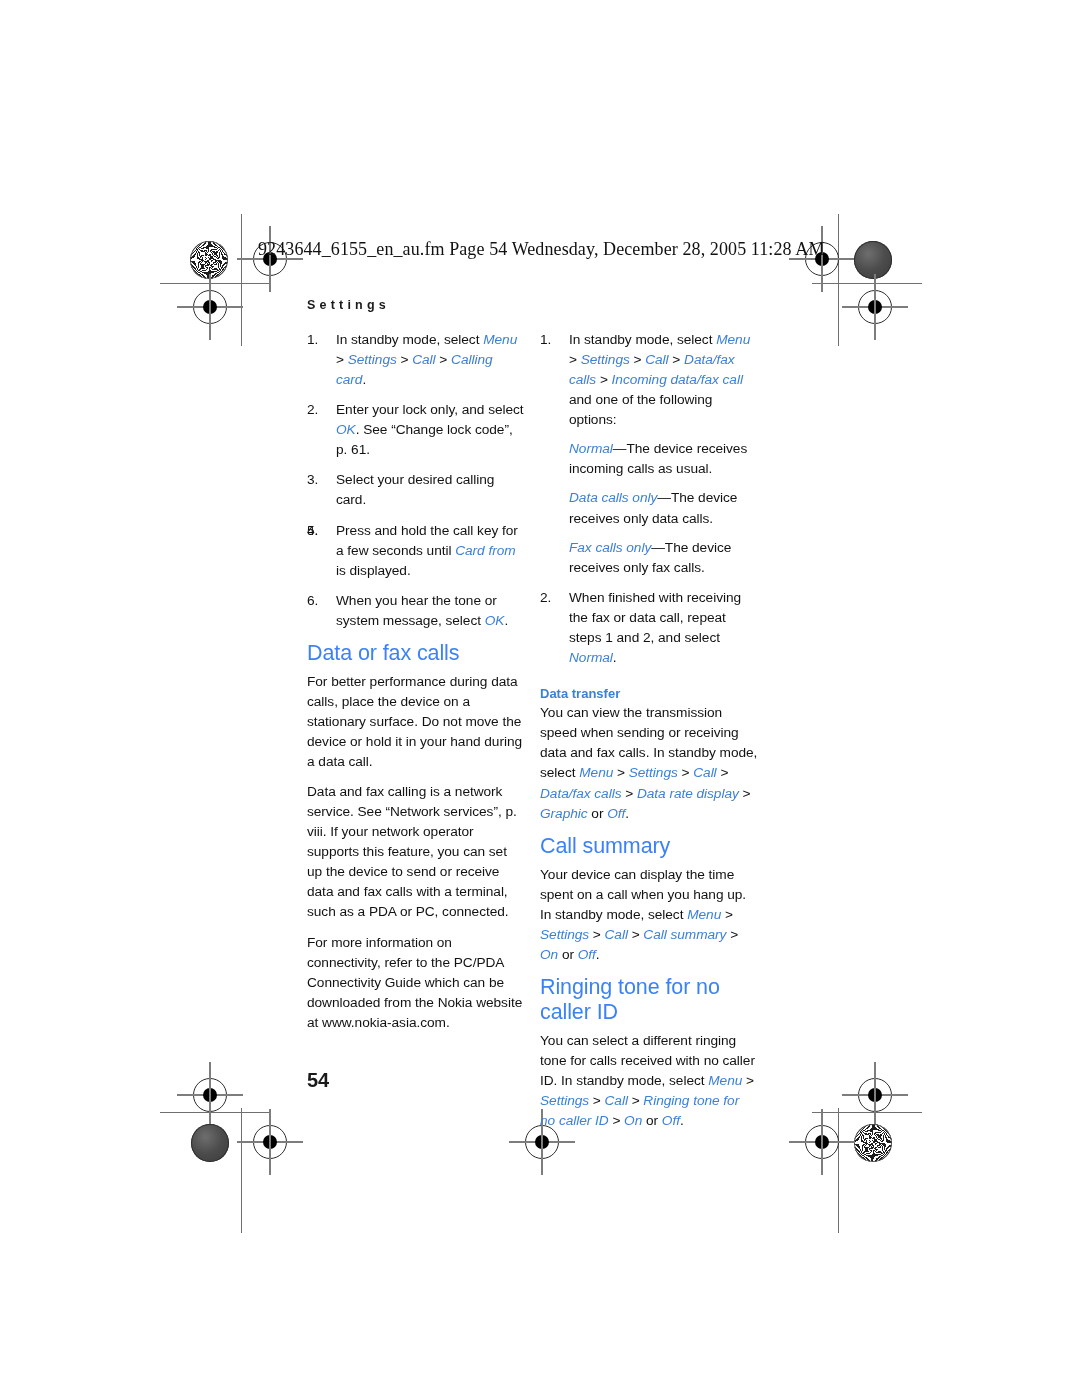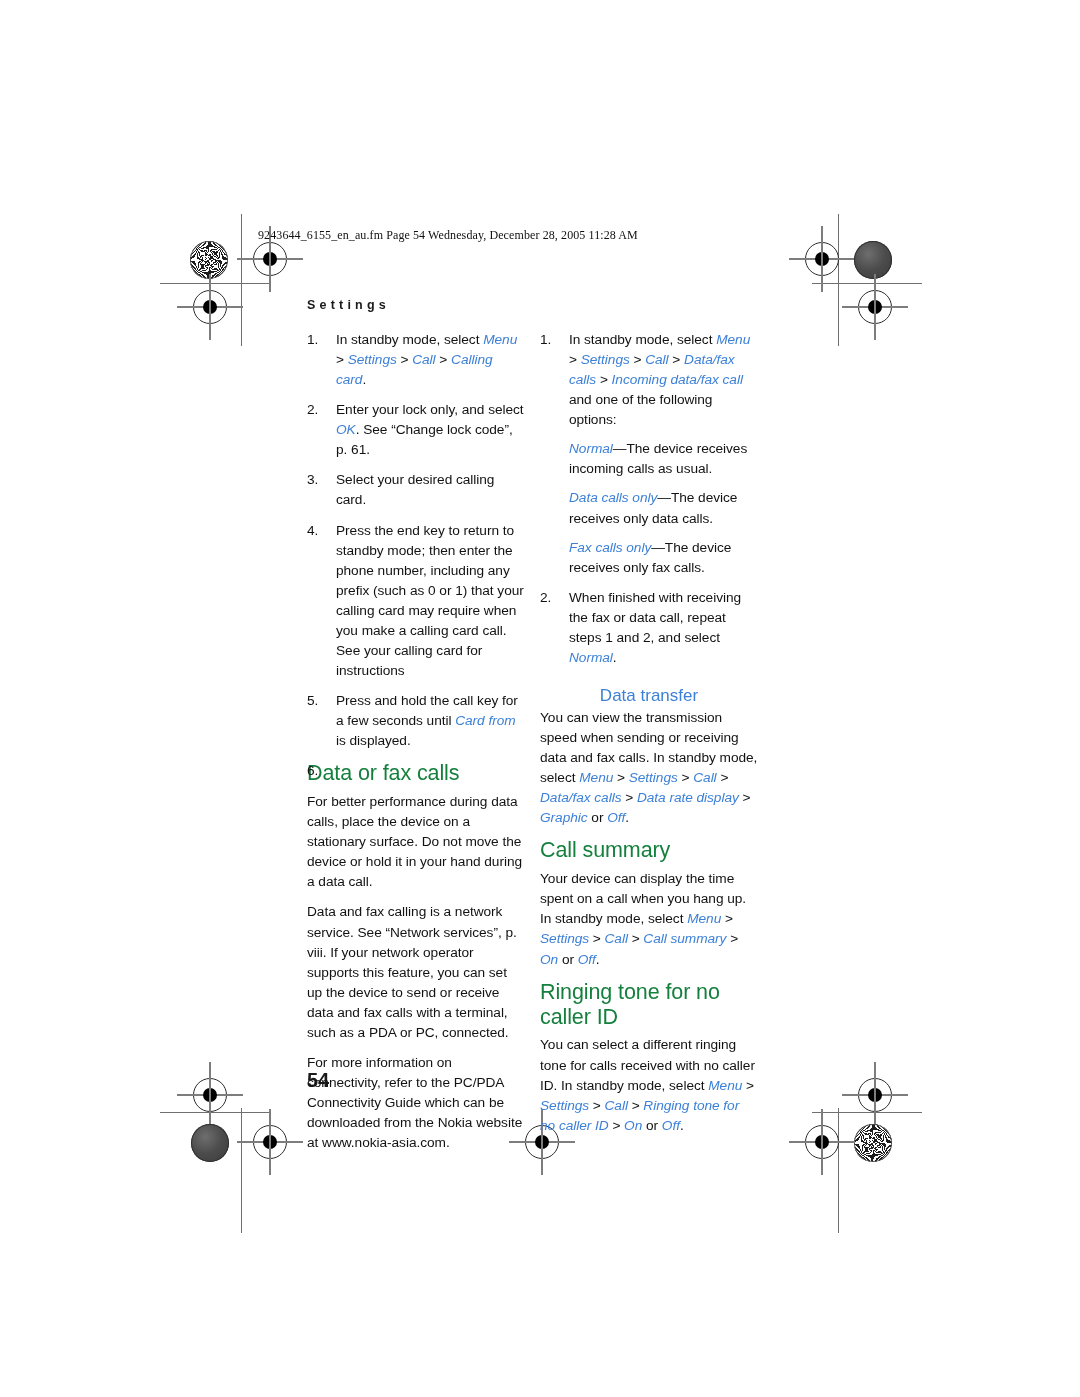--- a/index.html
+++ b/index.html
@@ -55,23 +55,23 @@
     box-shadow: inset 0 0 0 1px #2f2f2f;
   }
 
   .trim-h { background: #6f6f6f; height: 1.2px; }
   .trim-v { background: #6f6f6f; width: 1.2px; }
 
   
   .filename-line {
     position: absolute;
     left: 258px;
-    top: 228px;
+    top: 239px;
     font-family: "Liberation Serif", serif;
-    font-size: 12px;
+    font-size: 18px;
     color: #111;
     white-space: nowrap;
     letter-spacing: 0.1px;
   }
 
   .running-head {
     position: absolute;
     left: 307px;
     top: 298px;
     font-size: 12.5px;
@@ -98,34 +98,33 @@
   .col {
     position: absolute;
     top: 0;
     width: 218px;
   }
   .col-left  { left: 0px; }
   .col-right { left: 233px; }
 
   
   .h1 {
-    color: #15803d;
+    color: #3b82f6;
     font-size: 21.5px;
     font-weight: 400;
     line-height: 1.16;
     margin: 4px 0 6px 0;
     letter-spacing: -0.1px;
   }
   .h2 {
     color: #3c80d7;
-    font-size: 17px;
-    font-weight: 400;
+    font-size: 13px;
+    font-weight: 700;
     line-height: 1.18;
     margin: 18px 0 2px 0;
-    text-align: center;
   }
   p {
     margin: 0 0 10px 0;
     font-size: 13.7px;
     line-height: 1.465;
     color: #121212;
     letter-spacing: -0.05px;
   }
 
   ol.steps {
@@ -214,23 +213,23 @@
 <div class="running-head">Settings</div>
 <div class="folio">54</div>
 
 <div class="columns">
 
   <div class="col col-left">
     <ol class="steps" id="steps-left">
         <li><span class="num">1.</span><span><span class="sep">In standby mode, select </span><span class="ui">Menu</span><span class="sep"> &gt; </span><span class="ui">Settings</span><span class="sep"> &gt; </span><span class="ui">Call</span><span class="sep"> &gt; </span><span class="ui">Calling card</span><span class="sep">.</span></span></li>
         <li><span class="num">2.</span><span><span class="sep">Enter your lock only, and select </span><span class="ui">OK</span><span class="sep">. See “Change lock code”, p. 61.</span></span></li>
         <li><span class="num">3.</span><span><span class="sep">Select your desired calling card.</span></span></li>
-        <li><span class="num">4.</span><span><span class="sep">Press the end key to return to standby mode; then enter the phone number, including any prefix (such as 0 or 1) that your calling card may require when you make a calling card call. See your calling card for instructions</span></span></li>
+        <li><span class="num">4.</span></li>
         <li><span class="num">5.</span><span><span class="sep">Press and hold the call key for a few seconds until </span><span class="ui">Card from</span><span class="sep"> is displayed.</span></span></li>
-        <li><span class="num">6.</span></li>
+        <li><span class="num">6.</span><span><span class="sep">When you hear the tone or system message, select </span><span class="ui">OK</span><span class="sep">.</span></span></li>
       </ol>
 
     <h2 class="h1">Data or fax calls</h2>
 
     <p>For better performance during data calls, place the device on a stationary surface. Do not move the device or hold it in your hand during a data call.</p>
     <p>Data and fax calling is a network service. See “Network services”, p. viii. If your network operator supports this feature, you can set up the device to send or receive data and fax calls with a terminal, such as a PDA or PC, connected.</p>
     <p>For more information on connectivity, refer to the PC/PDA Connectivity Guide which can be downloaded from the Nokia website at www.nokia-asia.com.</p>
   </div>
 
   <div class="col col-right">

